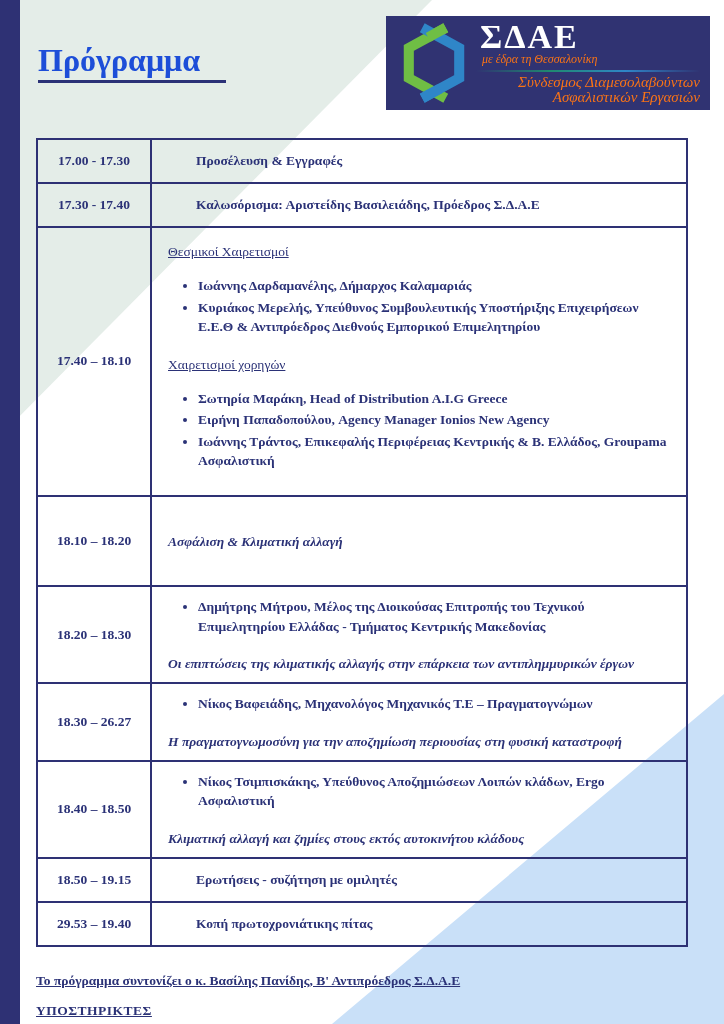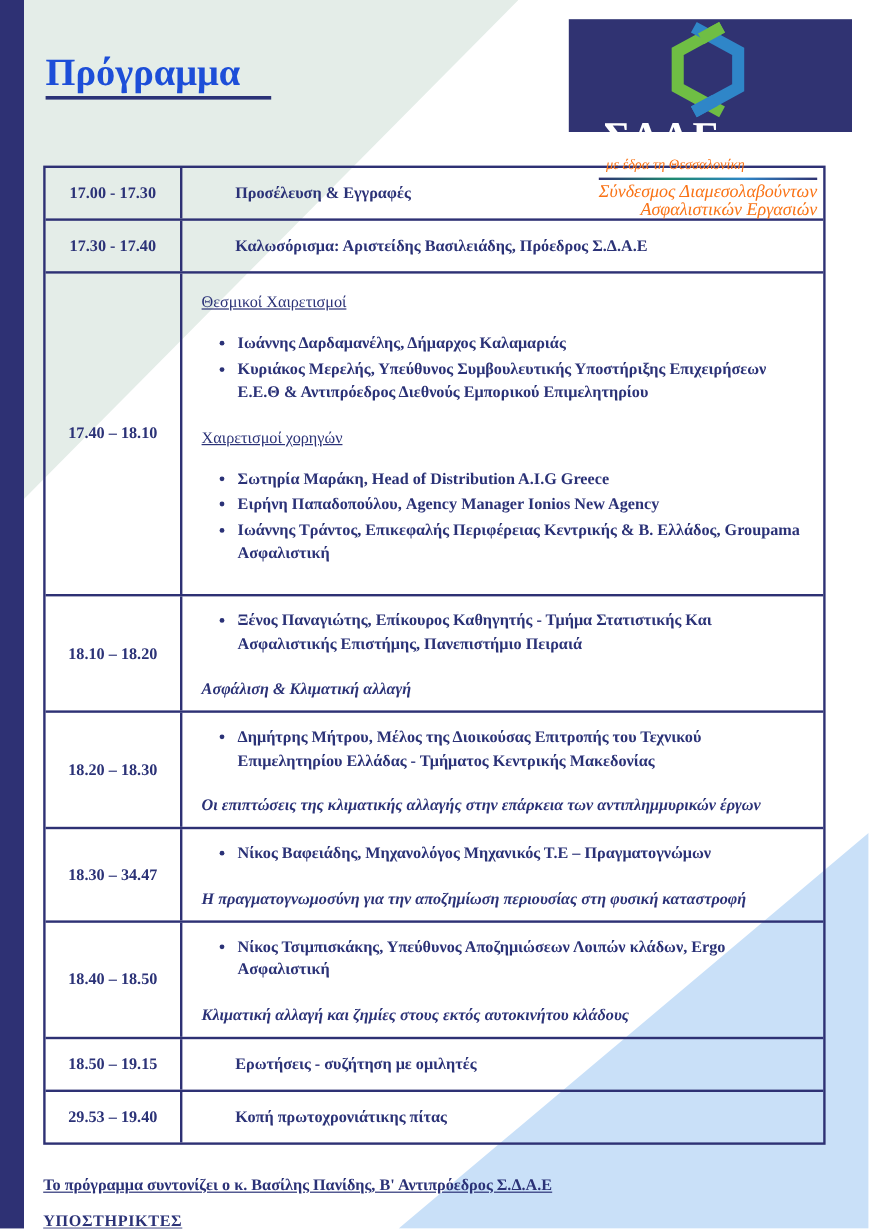--- a/index.html
+++ b/index.html
@@ -12,21 +12,21 @@
   .tri-mint{position:absolute;left:0;top:0;width:432px;height:436px;background:#e4ede8;
     clip-path:polygon(0 0,100% 0,0 100%);z-index:0;}
   .tri-blue{position:absolute;right:0;bottom:0;width:392px;height:330px;background:#c9e0f8;
     clip-path:polygon(100% 0,100% 100%,0 100%);z-index:0;}
   .content-layer{position:relative;z-index:1;}
 
   
   .header{display:flex;justify-content:space-between;align-items:flex-start;padding:16px 14px 0 38px;height:108px;}
   .page-title{margin:26px 0 0 0;font-size:32px;font-weight:bold;color:#1d4ed8;}
   .page-title .u{border-bottom:3px solid #2b3277;padding-right:26px;padding-bottom:2px;}
-  .sdae-logo{width:236px;height:94px;background:#303372;display:flex;align-items:center;padding:0 10px 0 6px;box-sizing:border-box;flex-direction:column;}
+  .sdae-logo{width:324px;height:94px;background:#303372;display:flex;align-items:center;padding:0 10px 0 6px;box-sizing:border-box;}
   .sdae-cube{flex:0 0 84px;height:84px;}
   .sdae-text{flex:1;display:flex;flex-direction:column;align-items:flex-end;}
   .sdae-name{font-size:34px;line-height:30px;color:#fff;font-weight:bold;align-self:flex-start;margin-left:4px;letter-spacing:2px;}
   .sdae-tagline{font-size:12px;font-style:italic;color:#f97316;align-self:flex-start;margin-left:6px;}
   .sdae-divider{width:100%;height:2px;margin:3px 0 3px 0;background:linear-gradient(90deg,#303372,#1f8a70,#2f86c8,#303372);}
   .sdae-sub{font-size:15px;font-style:italic;color:#f97316;line-height:15px;text-align:right;}
 
   
   .schedule{margin:14px 36px 0 36px;border:2px solid #2e3174;background:transparent;}
   .srow{display:flex;border-top:2px solid #2e3174;}
@@ -105,37 +105,34 @@
             <ul class="block-bullets">
               <li>Σωτηρία Μαράκη, Head of Distribution A.I.G Greece</li>
               <li>Ειρήνη Παπαδοπούλου, Agency Manager Ionios New Agency</li>
               <li>Ιωάννης Τράντος, Επικεφαλής Περιφέρειας Κεντρικής &amp; Β. Ελλάδος, Groupama Ασφαλιστική</li>
             </ul>
           </div>
         </div>
         <div class="srow r3">
           <div class="time">18.10 – 18.20</div>
           <div class="cellc">
-            <ul class="block-bullets">
-              <li>Ξένος Παναγιώτης, Επίκουρος Καθηγητής - Τμήμα Στατιστικής Και Ασφαλιστικής Επιστήμης, Πανεπιστήμιο Πειραιά</li>
-            </ul>
             <div class="block-topic">Ασφάλιση &amp; Κλιματική αλλαγή</div>
           </div>
         </div>
         <div class="srow r4">
           <div class="time">18.20 – 18.30</div>
           <div class="cellc">
             <ul class="block-bullets">
               <li>Δημήτρης Μήτρου, Μέλος της Διοικούσας Επιτροπής του Τεχνικού Επιμελητηρίου Ελλάδας - Τμήματος Κεντρικής Μακεδονίας</li>
             </ul>
             <div class="block-topic">Οι επιπτώσεις της κλιματικής αλλαγής στην επάρκεια των αντιπλημμυρικών έργων</div>
           </div>
         </div>
         <div class="srow r5">
-          <div class="time">18.30 – 34.47</div>
+          <div class="time">18.30 – 26.27</div>
           <div class="cellc">
             <ul class="block-bullets">
               <li>Νίκος Βαφειάδης, Μηχανολόγος Μηχανικός Τ.Ε – Πραγματογνώμων</li>
             </ul>
             <div class="block-topic">Η πραγματογνωμοσύνη για την αποζημίωση περιουσίας στη φυσική καταστροφή</div>
           </div>
         </div>
         <div class="srow r6">
           <div class="time">18.40 – 18.50</div>
           <div class="cellc">

